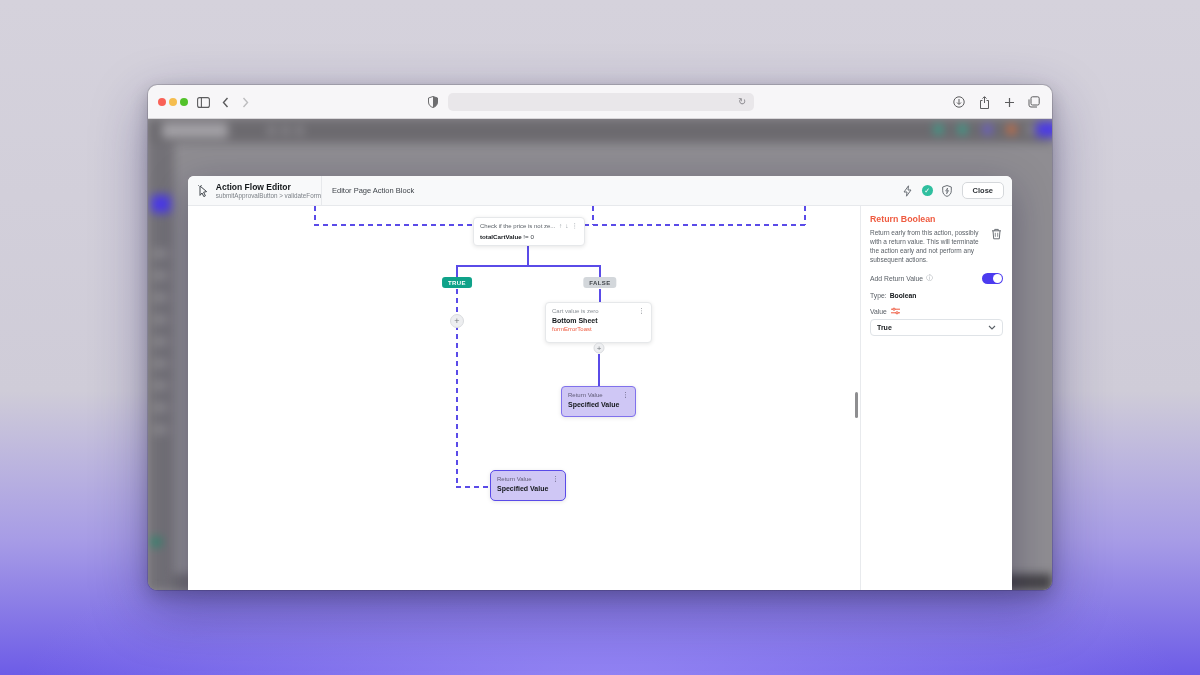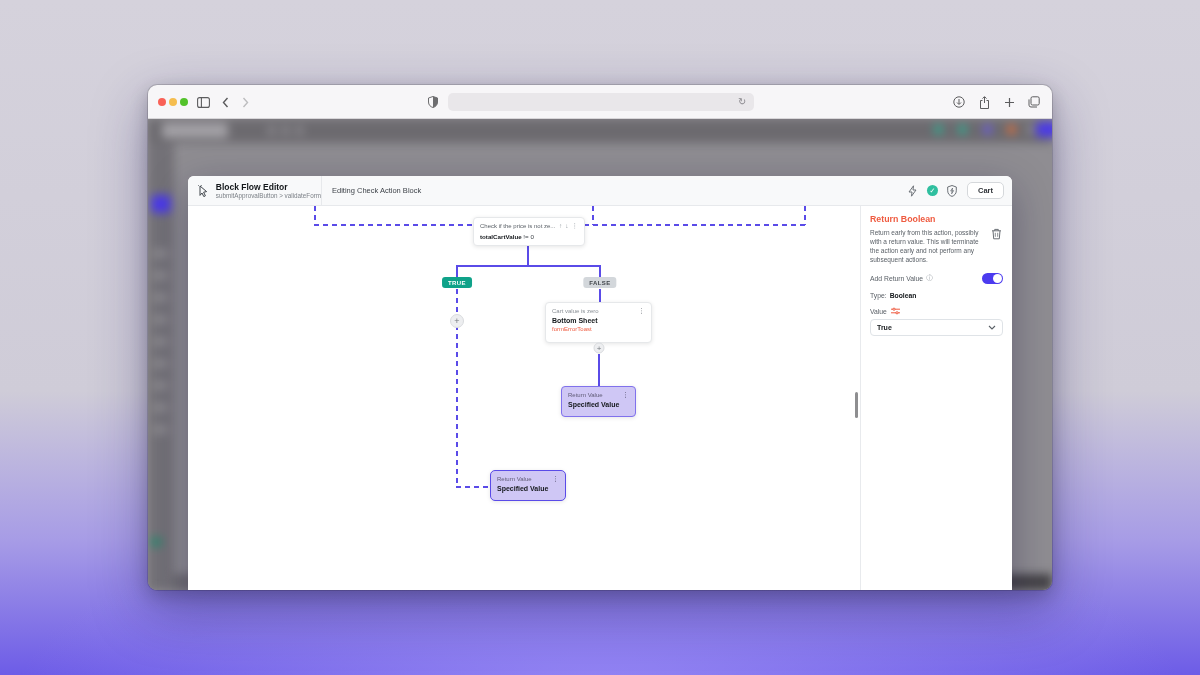--- a/index.html
+++ b/index.html
@@ -194,43 +194,43 @@
 
       <div class="modal-header">
         <div class="mh-left">
           <span class="icon-btn">
             <svg width="11" height="12" viewBox="0 0 11 12">
                 <path d="M2 1 8.6 6.6 5.6 7.2 7.4 10.8 5.8 11.6 4 8 2 10.4Z" fill="none" stroke="#3f444a" stroke-width="1"></path>
                 <path d="M1 .5 0 0M3.5 0 3 1" stroke="#3f444a" stroke-width=".8"></path>
               </svg>
           </span>
           <span>
-            <div class="mh-title">Block Flow Editor</div>
+            <div class="mh-title">Action Flow Editor</div>
             <div class="mh-crumb">
               <span>submitApprovalButton</span>
               <span>&gt;</span>
               <span>validateForm</span>
             </div>
           </span>
         </div>
-        <span class="mh-tab">Editing Check Action Block</span>
+        <span class="mh-tab">Editor Page Action Block</span>
         <div class="mh-right">
           <span class="icon-btn">
             <svg width="9" height="12" viewBox="0 0 9 12" fill="none" stroke="#6b7076" stroke-width="1">
                 <path d="M5.5.8 1 7h3L3.5 11.2 8 5H5Z"></path>
               </svg>
           </span>
           <span class="check-pill">✓</span>
           <span class="icon-btn">
             <svg width="10" height="12" viewBox="0 0 10 12" fill="none" stroke="#6b7076" stroke-width="1">
                 <path d="M5 .5 9.3 2v3.8C9.3 8.8 7.4 10.6 5 11.4 2.6 10.6.7 8.8.7 5.8V2Z"></path>
                 <path d="M5.6 3 3.7 6h1.6L4.6 8.8 6.6 5.6H5.1Z" stroke-width=".8"></path>
               </svg>
           </span>
-          <button class="close-btn">Cart</button>
+          <button class="close-btn">Close</button>
         </div>
       </div>
 
       <div class="modal-body">
 
         <div class="canvas">
 
           <div class="dashV" style="left:126px;top:0;height:19px"></div>
           <div class="dashV" style="left:404px;top:0;height:19px"></div>
           <div class="dashV" style="left:616px;top:0;height:19px"></div>

